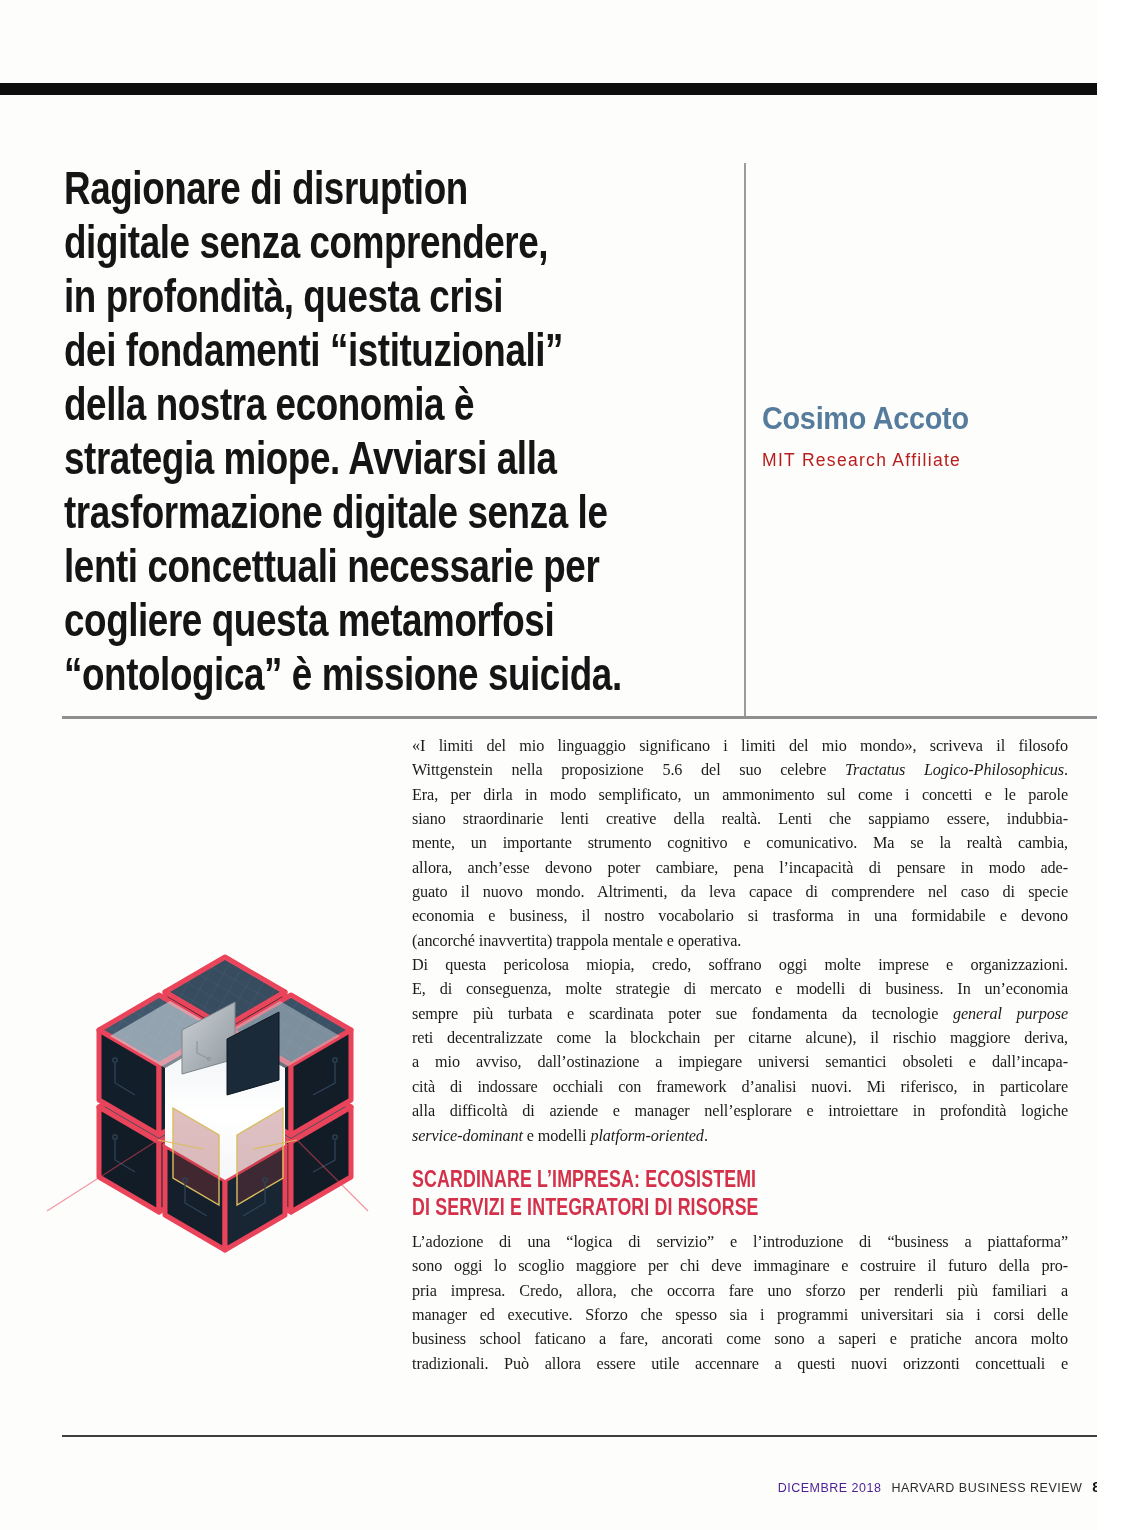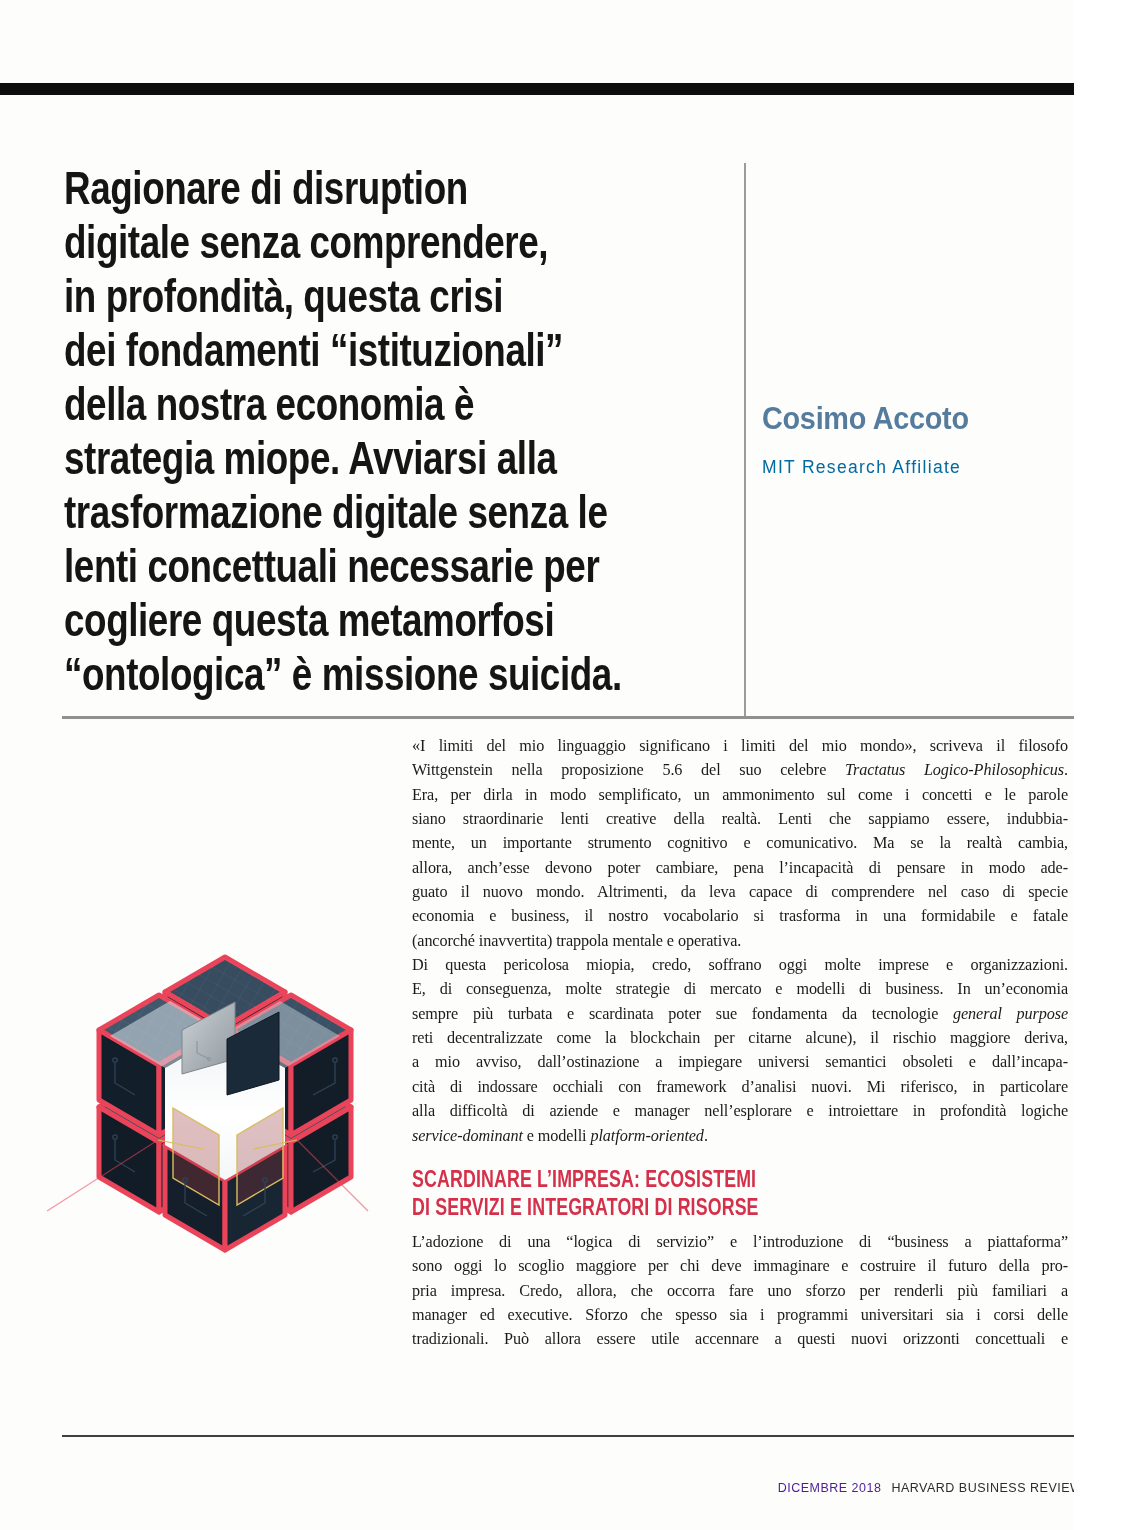--- a/index.html
+++ b/index.html
@@ -1,31 +1,31 @@
 <!DOCTYPE html>
 <html><head>
 <meta charset="utf-8">
 <style>
   html,body{margin:0;padding:0;background:#ffffff;}
   #page{position:relative;width:1074px;height:1530px;background:#fdfdfc;overflow:hidden;
-        font-family:"Liberation Sans",sans-serif;}
+        font-family:"Liberation Sans",sans-serif;padding-left:23px;}
 
   #top-bar{position:absolute;left:0;top:83px;width:1110px;height:12px;}
 
   #headline{position:absolute;left:64px;top:161px;width:860px;
             font-weight:bold;font-size:46px;line-height:54px;color:#151515;
             letter-spacing:-0.5px;transform:scaleX(0.80);transform-origin:left top;}
   .hl-line{white-space:nowrap;}
 
   #divider{position:absolute;left:744px;top:163px;width:2px;height:555px;}
 
   #author{position:absolute;left:762px;top:401px;}
   #author-name{font-weight:bold;font-size:31px;line-height:36px;letter-spacing:-0.3px;
                transform:scaleX(0.93);transform-origin:left top;white-space:nowrap;}
-  #author-title{margin-top:20px;font-size:17.5px;color:#0369a1;letter-spacing:1.3px;white-space:nowrap;}
+  #author-title{margin-top:13px;font-size:17.5px;color:#b91c1c;letter-spacing:1.3px;white-space:nowrap;}
 
   #header-rule{position:absolute;left:62px;top:716px;width:1048px;height:3px;}
 
   #body-column{position:absolute;left:412px;top:734px;width:656px;
                font-family:"Liberation Serif",serif;font-size:16.2px;line-height:24.35px;
                color:#1b1b1b;letter-spacing:-0.1px;}
   .para{margin:0;}
   .line{text-align:justify;text-align-last:justify;white-space:normal;max-height:24.35px;overflow:hidden;}
   .line.last{text-align-last:left;}
   .em{font-style:italic;}
@@ -163,21 +163,21 @@
 
   <div id="body-column">
       <div class="para">
         <div class="line"><span>«I limiti del mio linguaggio significano i limiti del mio mondo», scriveva il filosofo</span></div>
         <div class="line"><span>Wittgenstein nella proposizione 5.6 del suo celebre </span><span class="em">Tractatus Logico-Philosophicus</span><span>.</span></div>
         <div class="line"><span>Era, per dirla in modo semplificato, un ammonimento sul come i concetti e le parole</span></div>
         <div class="line"><span>siano straordinarie lenti creative della realtà. Lenti che sappiamo essere, indubbia-</span></div>
         <div class="line"><span>mente, un importante strumento cognitivo e comunicativo. Ma se la realtà cambia,</span></div>
         <div class="line"><span>allora, anch’esse devono poter cambiare, pena l’incapacità di pensare in modo ade-</span></div>
         <div class="line"><span>guato il nuovo mondo. Altrimenti, da leva capace di comprendere nel caso di specie</span></div>
-        <div class="line"><span>economia e business, il nostro vocabolario si trasforma in una formidabile e fatale</span></div>
+        <div class="line"><span>economia e business, il nostro vocabolario si trasforma in una formidabile e devono</span></div>
         <div class="line last"><span>(ancorché inavvertita) trappola mentale e operativa.</span></div>
       </div>
       <div class="para">
         <div class="line"><span>Di questa pericolosa miopia, credo, soffrano oggi molte imprese e organizzazioni.</span></div>
         <div class="line"><span>E, di conseguenza, molte strategie di mercato e modelli di business. In un’economia</span></div>
         <div class="line"><span>sempre più turbata e scardinata poter sue fondamenta da tecnologie </span><span class="em">general purpose</span></div>
         <div class="line"><span>reti decentralizzate come la blockchain per citarne alcune), il rischio maggiore deriva,</span></div>
         <div class="line"><span>a mio avviso, dall’ostinazione a impiegare universi semantici obsoleti e dall’incapa-</span></div>
         <div class="line"><span>cità di indossare occhiali con framework d’analisi nuovi. Mi riferisco, in particolare</span></div>
         <div class="line"><span>alla difficoltà di aziende e manager nell’esplorare e introiettare in profondità logiche</span></div>
@@ -185,20 +185,21 @@
       </div>
       <div class="section-heading" style="color: rgb(213, 48, 74);">
         <div>SCARDINARE L’IMPRESA: ECOSISTEMI</div>
         <div>DI SERVIZI E INTEGRATORI DI RISORSE</div>
       </div>
       <div class="para">
         <div class="line"><span>L’adozione di una “logica di servizio” e l’introduzione di “business a piattaforma”</span></div>
         <div class="line"><span>sono oggi lo scoglio maggiore per chi deve immaginare e costruire il futuro della pro-</span></div>
         <div class="line"><span>pria impresa. Credo, allora, che occorra fare uno sforzo per renderli più familiari a</span></div>
         <div class="line"><span>manager ed executive. Sforzo che spesso sia i programmi universitari sia i corsi delle</span></div>
+        <div class="line"><span>business school faticano a fare, ancorati come sono a saperi e pratiche ancora molto</span></div>
         <div class="line"><span>tradizionali. Può allora essere utile accennare a questi nuovi orizzonti concettuali e</span></div>
       </div>
     </div>
 
   <div id="footer-rule" style="background: rgb(63, 63, 63);"></div>
 
   <div id="footer">
     <span class="b">DICEMBRE 2018</span>
     <span id="footer-mag">HARVARD BUSINESS REVIEW</span>
     <span id="footer-page">85</span>

